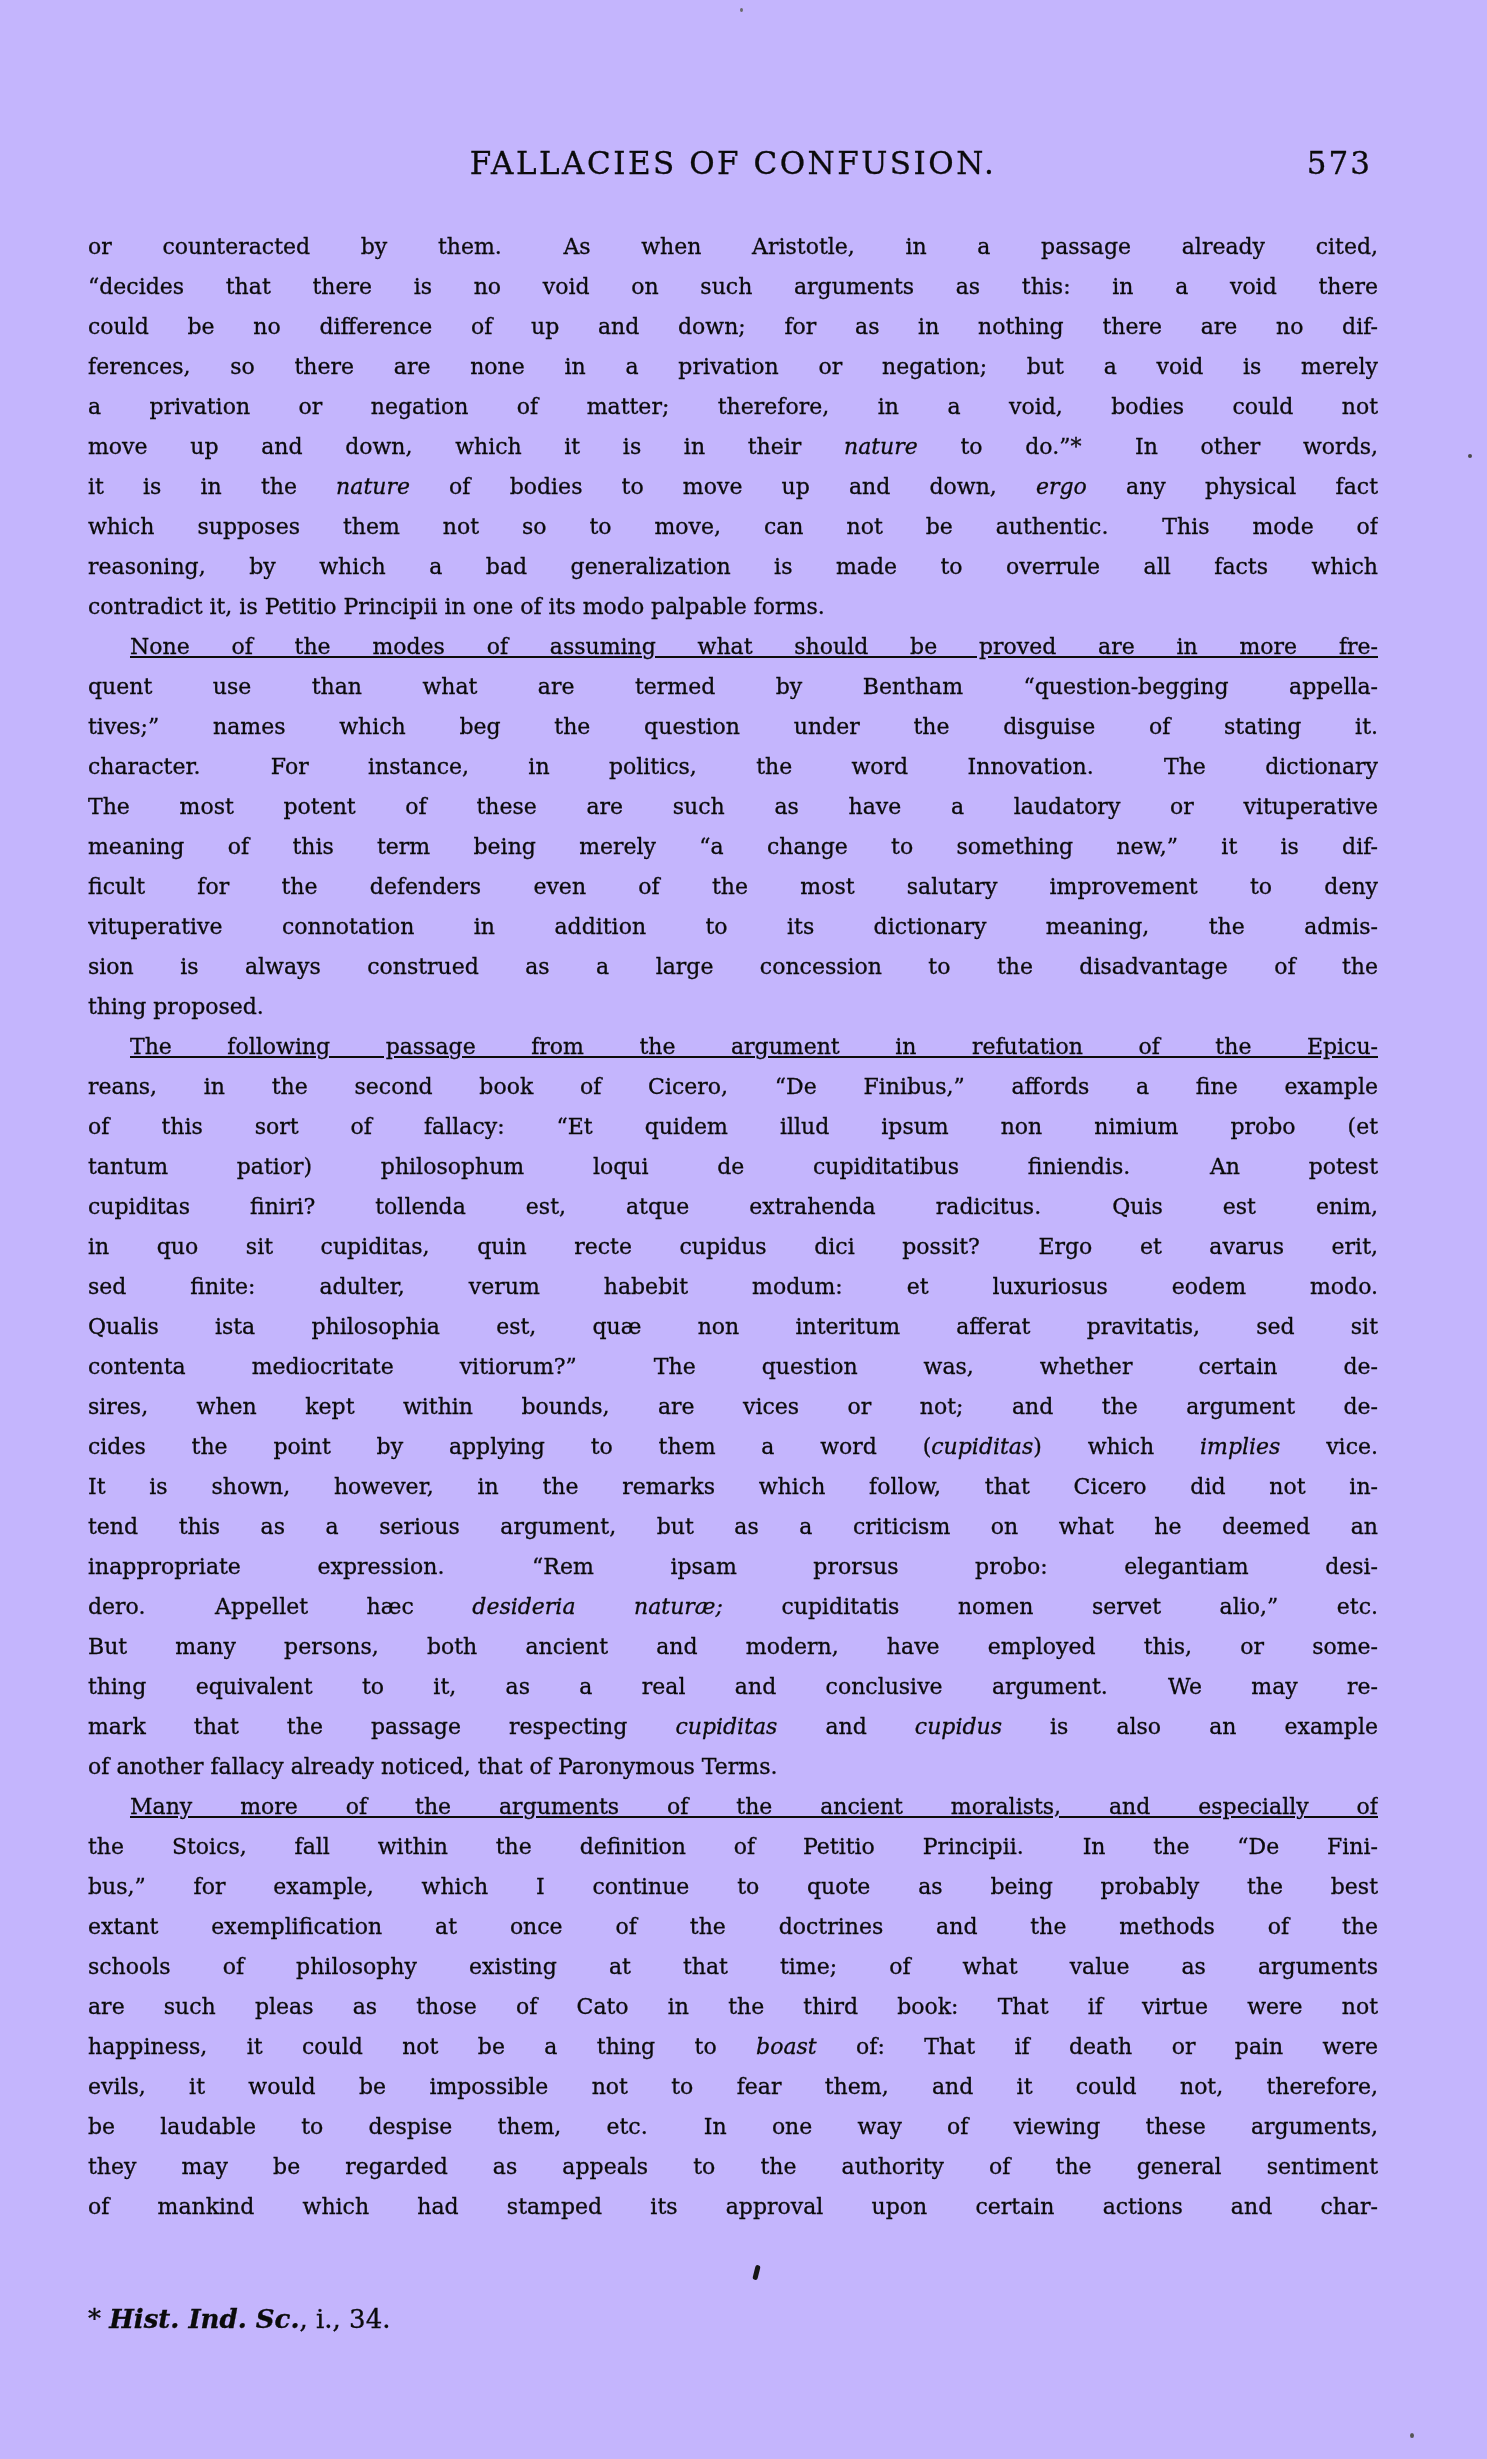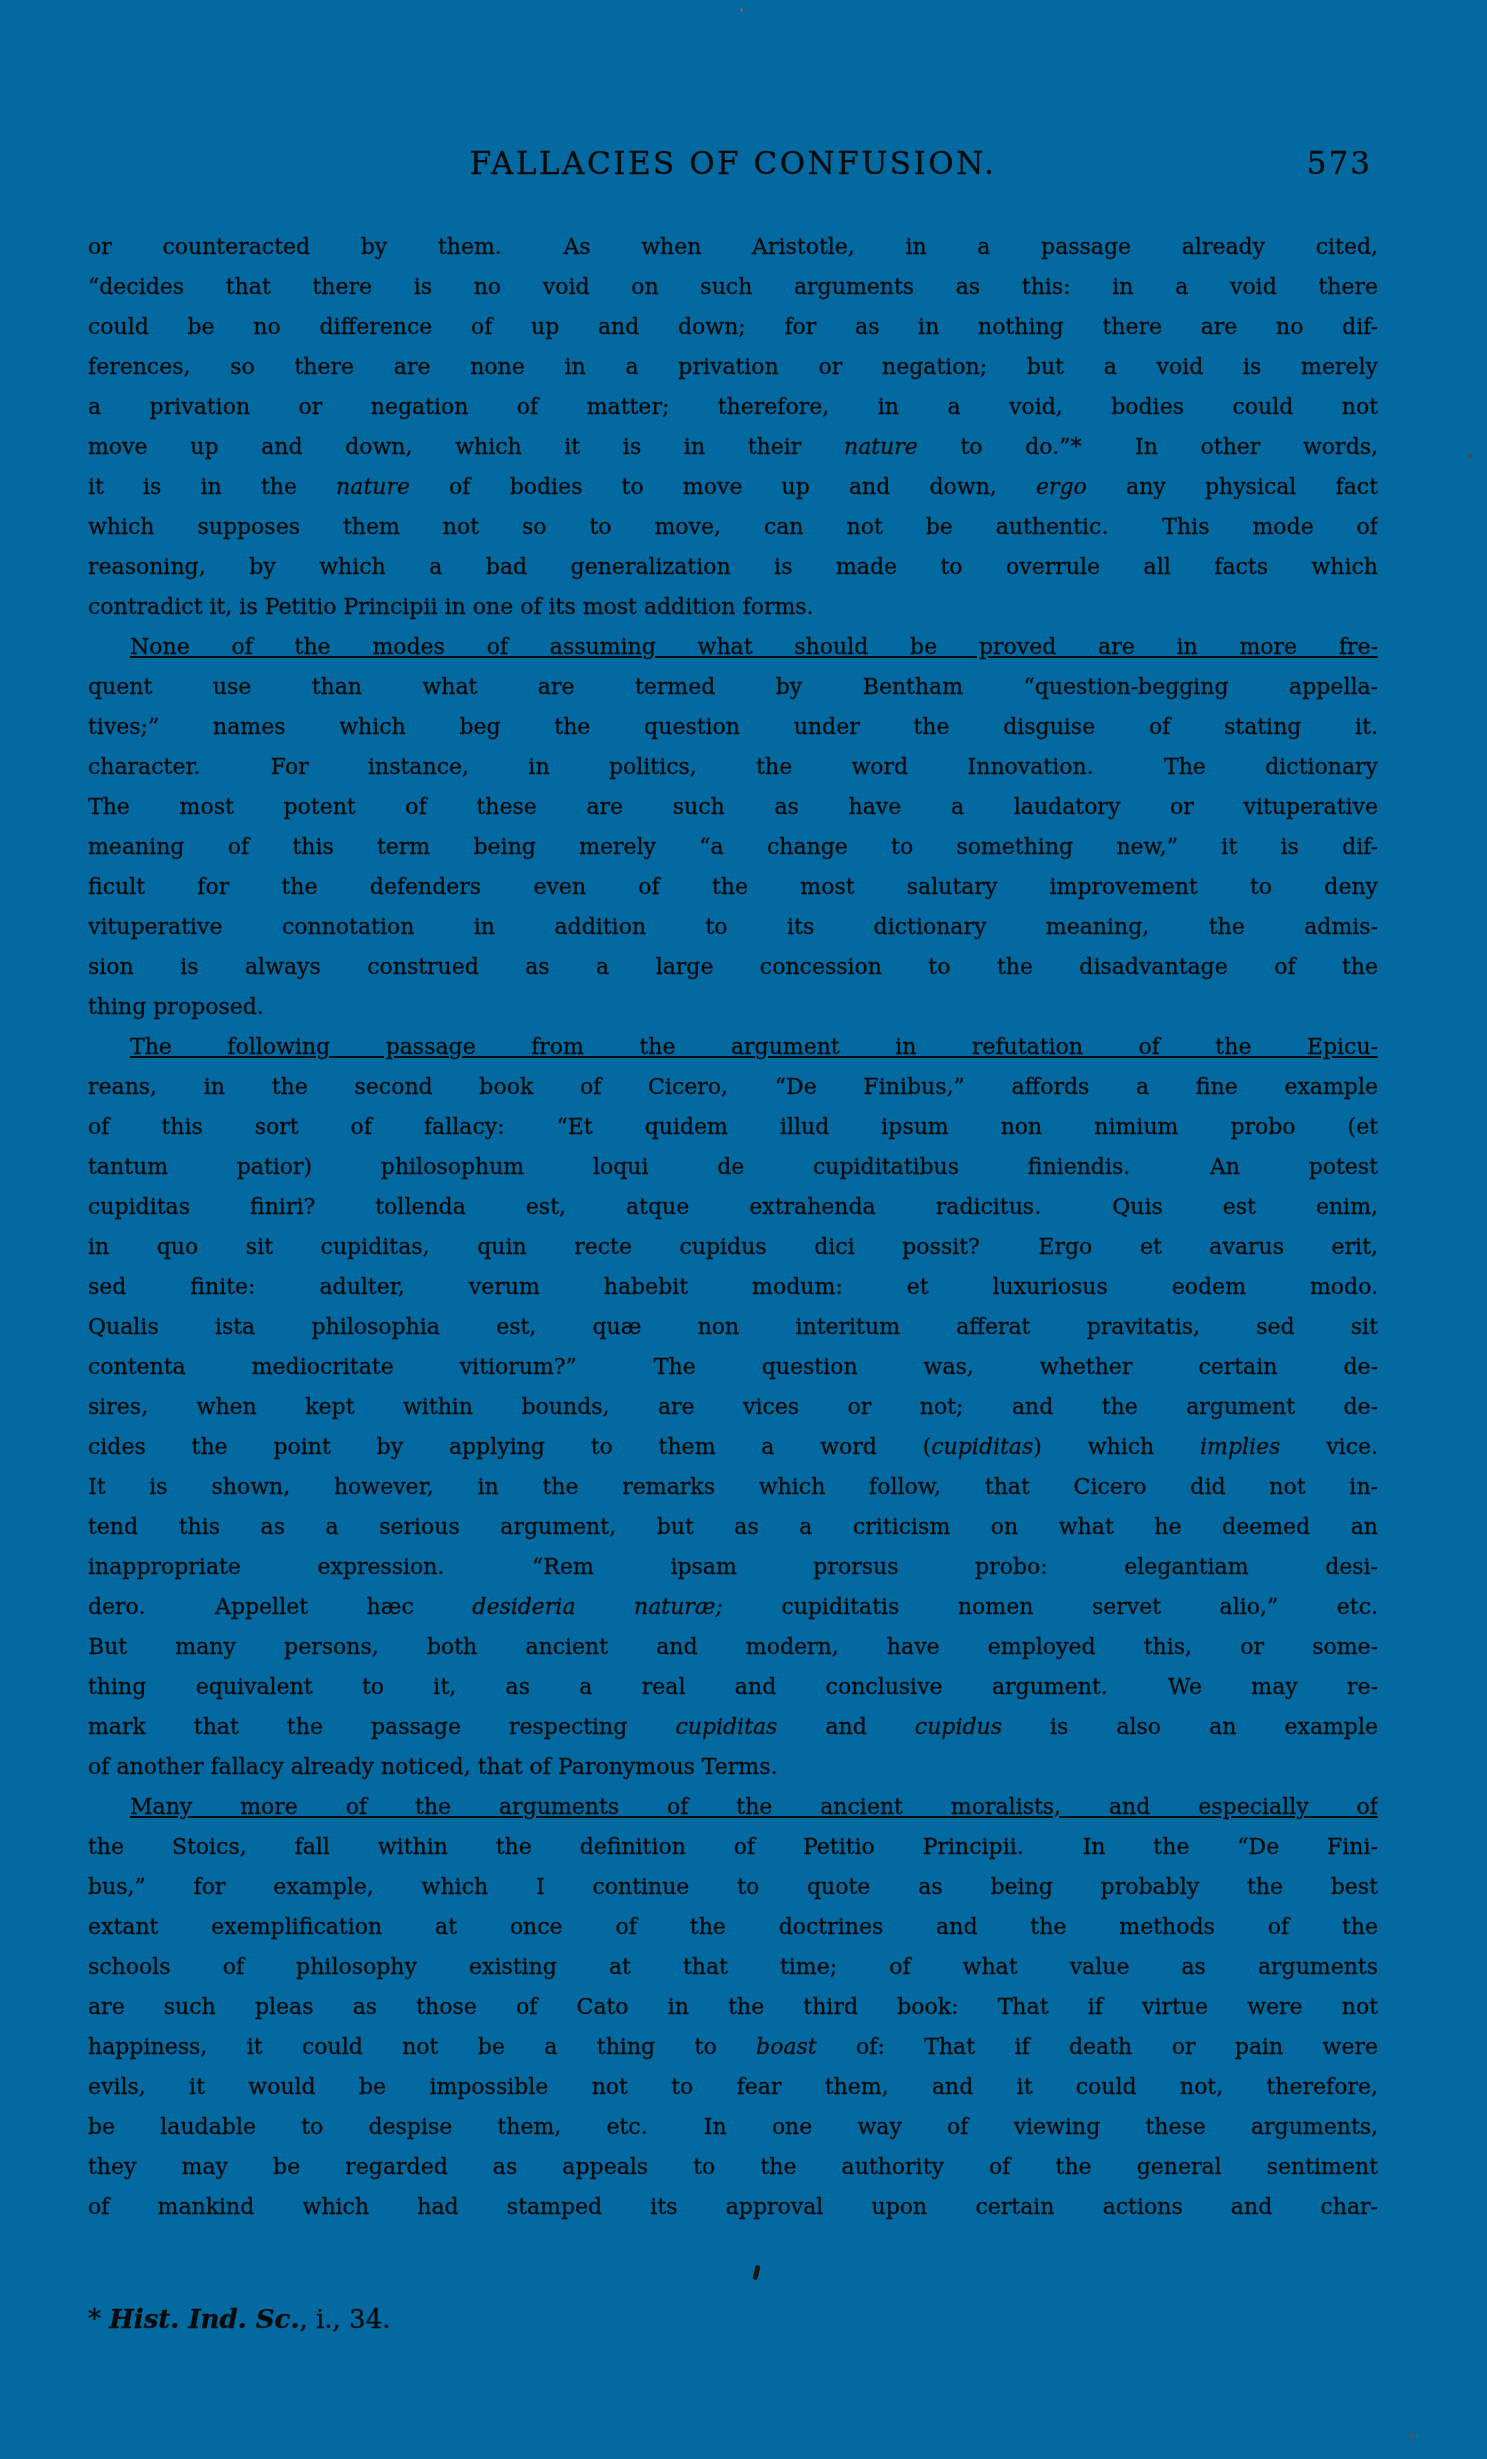--- a/index.html
+++ b/index.html
@@ -4,21 +4,21 @@
 <style>
   html, body {
     margin: 0;
     padding: 0;
     background: #ffffff;
   }
   .page {
     position: relative;
     width: 1488px;
     height: 2460px;
-    background: #0369a1;
+    background: #c4b5fd;
     overflow: hidden;
     font-family: "DejaVu Serif", serif;
     color: #0b0b0b;
     -webkit-text-stroke: 0.3px #0b0b0b;
     text-rendering: optimizeLegibility;
   }
   .page-header {
     position: absolute;
     top: 145px;
     left: 88px;
@@ -129,21 +129,21 @@
   <div class="body-text">
       <div class="line">or counteracted by them.  As when Aristotle, in a passage already cited,</div>
       <div class="line">“decides that there is no void on such arguments as this: in a void there</div>
       <div class="line">could be no difference of up and down; for as in nothing there are no dif-</div>
       <div class="line">ferences, so there are none in a privation or negation; but a void is merely</div>
       <div class="line">a privation or negation of matter; therefore, in a void, bodies could not</div>
       <div class="line">move up and down, which it is in their <i style="font-style: italic;">nature</i> to do.”*  In other words,</div>
       <div class="line">it is in the <i style="font-style: italic;">nature</i> of bodies to move up and down, <i style="font-style: italic;">ergo</i> any physical fact</div>
       <div class="line">which supposes them not so to move, can not be authentic.  This mode of</div>
       <div class="line">reasoning, by which a bad generalization is made to overrule all facts which</div>
-      <div class="line para-end">contradict it, is Petitio Principii in one of its most addition forms.</div>
+      <div class="line para-end">contradict it, is Petitio Principii in one of its modo palpable forms.</div>
       <div class="line indent">None of the modes of assuming what should be proved are in more fre-</div>
       <div class="line">quent use than what are termed by Bentham “question-begging appella-</div>
       <div class="line">tives;” names which beg the question under the disguise of stating it.</div>
       <div class="line">character.  For instance, in politics, the word Innovation.  The dictionary</div>
       <div class="line">The most potent of these are such as have a laudatory or vituperative</div>
       <div class="line">meaning of this term being merely “a change to something new,” it is dif-</div>
       <div class="line">ficult for the defenders even of the most salutary improvement to deny</div>
       <div class="line">vituperative connotation in addition to its dictionary meaning, the admis-</div>
       <div class="line">sion is always construed as a large concession to the disadvantage of the</div>
       <div class="line para-end">thing proposed.</div>

